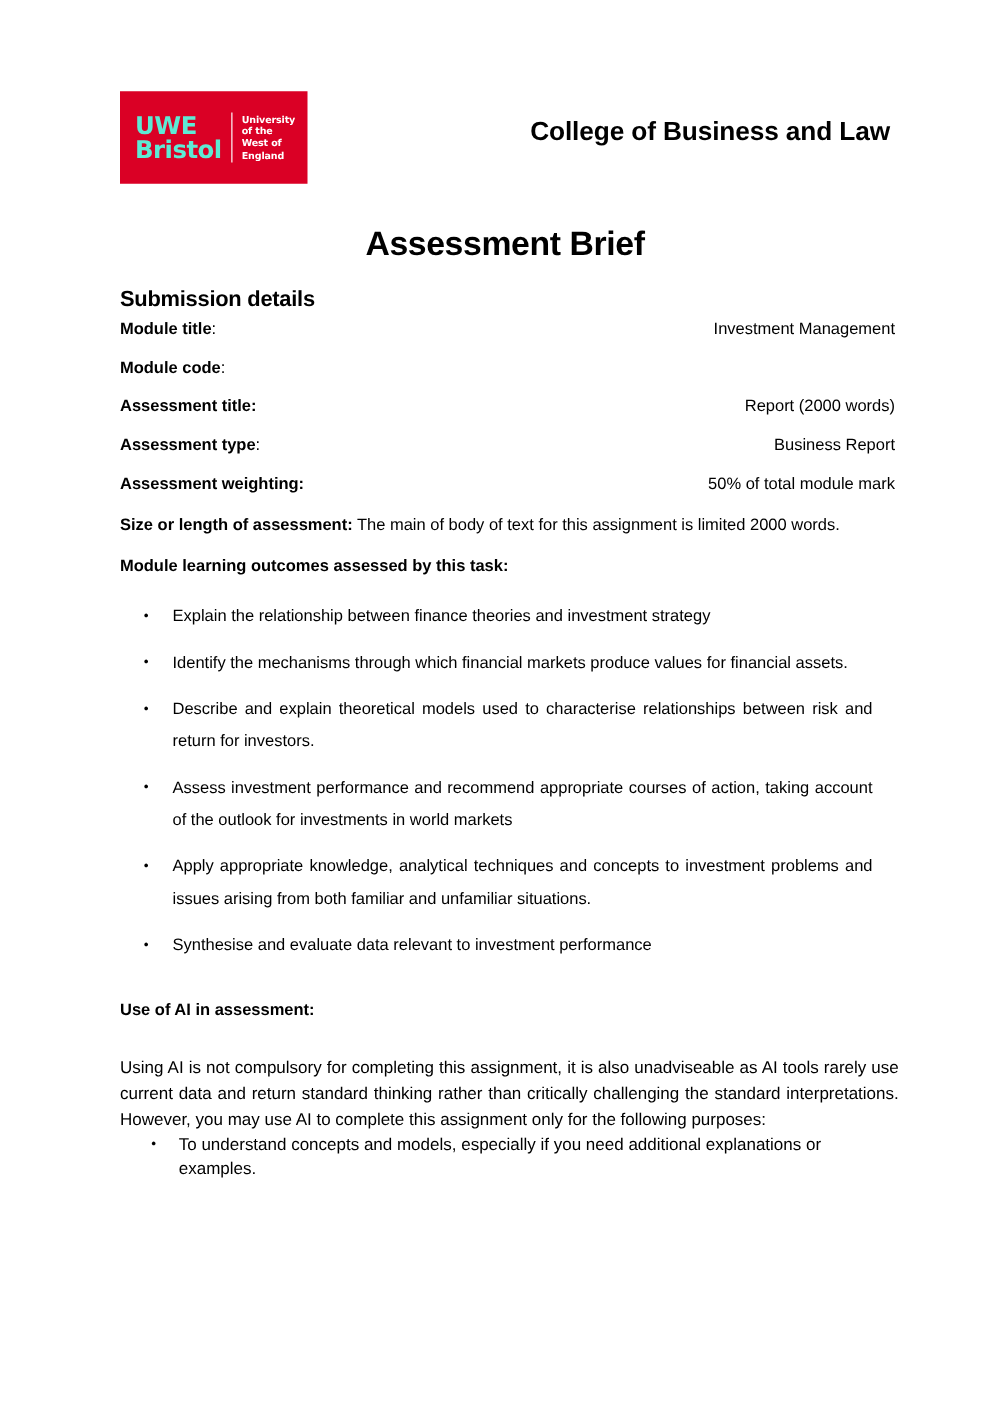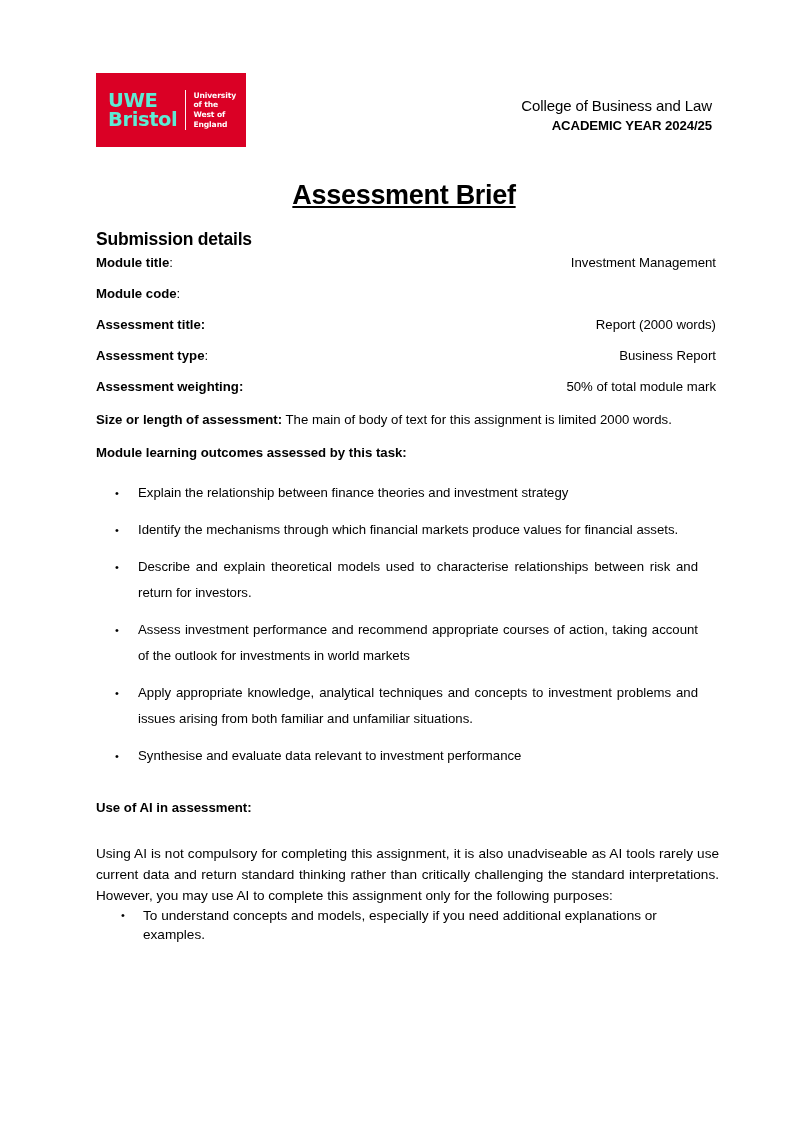--- a/index.html
+++ b/index.html
@@ -67,43 +67,42 @@
     letter-spacing: -0.1px;
   }
   .header-right {
     position: absolute;
     right: 0;
     top: 33px;
     text-align: right;
     width: 420px;
   }
   .college-line {
-    font-weight: normal;
-    font-size: 15px;
+    font-weight: bold;
+    font-size: 21px;
     line-height: 21px;
     letter-spacing: -0.1px;
   }
   .academic-year-line {
     font-weight: bold;
     font-size: 13.2px;
     line-height: 20px;
     letter-spacing: -0.1px;
   }
 
   
   .doc-title {
     position: absolute;
     left: 96px;
     top: 180px;
     width: 616px;
     text-align: center;
     font-size: 27px;
     font-weight: bold;
     letter-spacing: -0.3px;
-    text-decoration: underline;
   }
 
   
   .content {
     position: absolute;
     left: 96px;
     top: 230px;
     width: 620px;
     font-size: 13.2px;
     line-height: 18px;
@@ -220,21 +219,20 @@
       <div class="logo-sub">
         <div>University</div>
         <div>of the</div>
         <div>West of</div>
         <div>England</div>
       </div>
     </div>
 
     <div class="header-right">
       <div class="college-line">College of Business and Law</div>
-      <div class="academic-year-line">ACADEMIC YEAR 2024/25</div>
     </div>
 
   </div>
 
   <div class="doc-title">Assessment Brief</div>
 
   <div class="content">
 
     <h2 class="section-heading">Submission details</h2>
 

